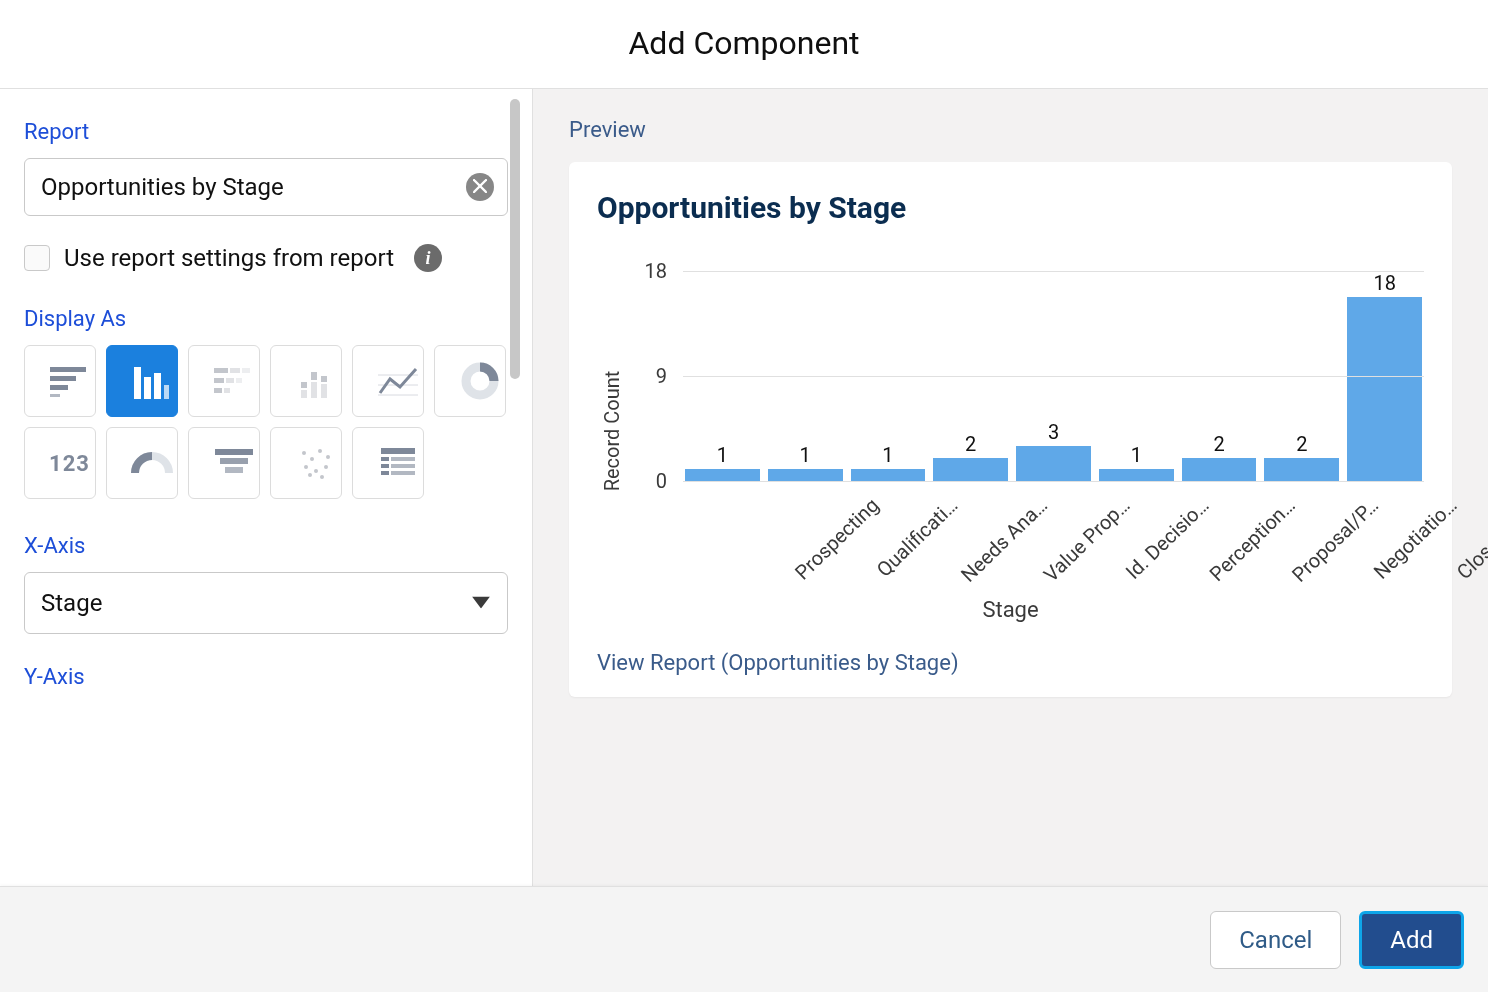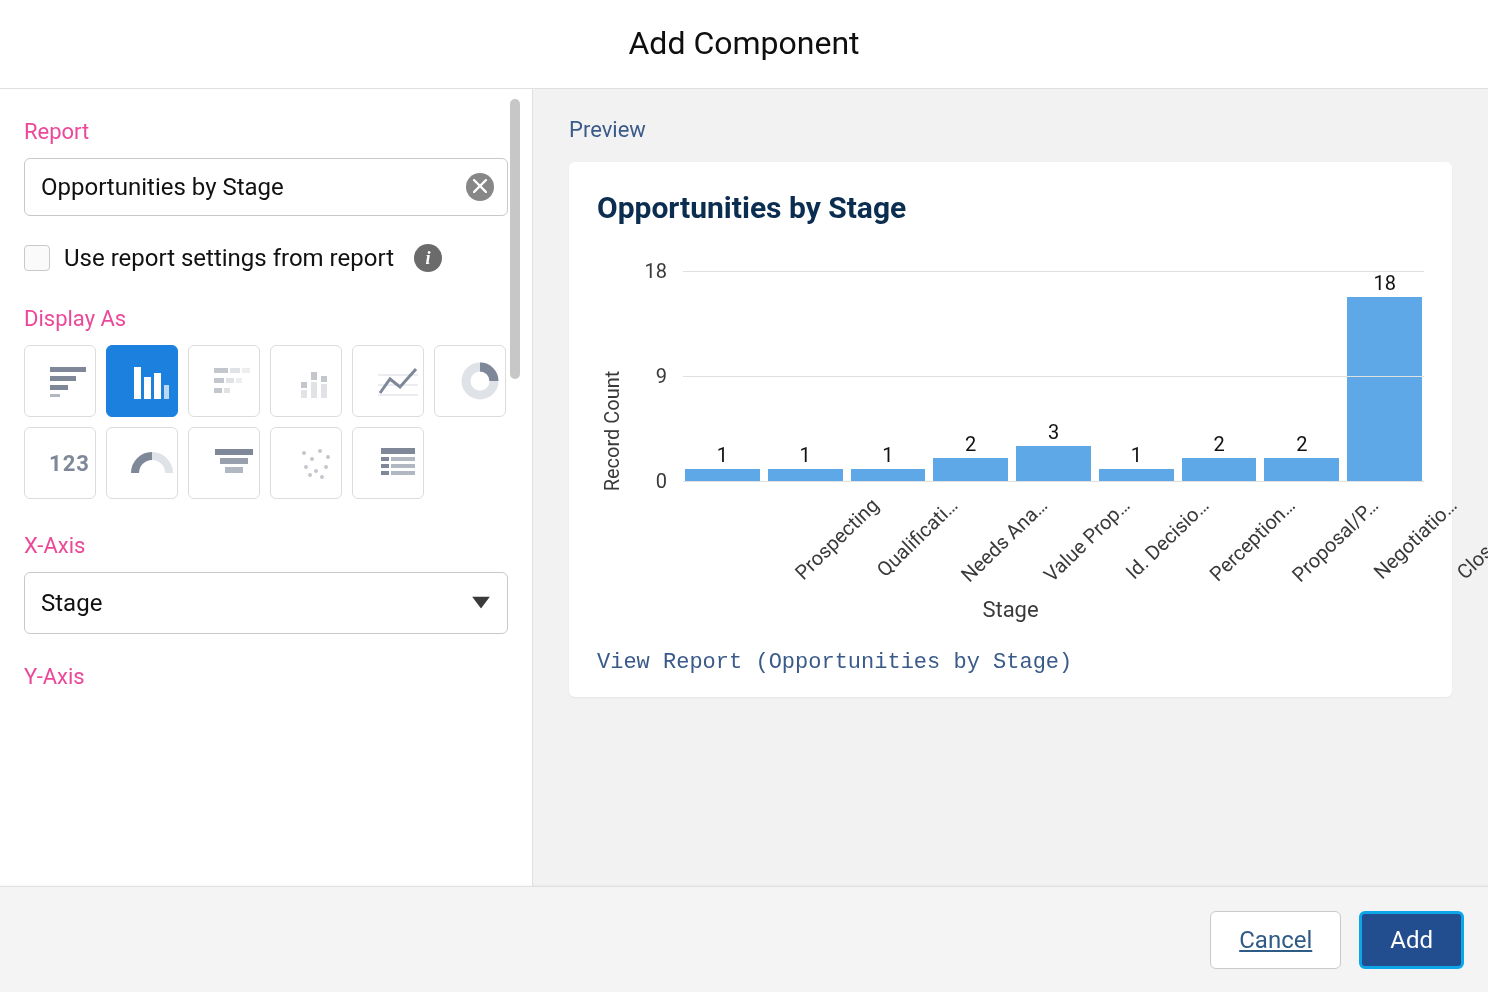--- a/index.html
+++ b/index.html
@@ -12,21 +12,21 @@
   .modal-body { flex: 1; display: flex; overflow: hidden; }
 
   .left-panel { width: 532px; padding: 30px 24px 0 24px; position: relative; }
   .left-panel::after { content: ""; position: absolute; right: 0; top: 10px; bottom: 0; width: 1px; background: transparent; }
   .scrollbar-fake { position: absolute; right: 12px; top: 10px; width: 10px; height: 280px; background: #c7c7c7; border-radius: 5px; }
 
   .divider { width: 1px; background: #e0e0e0; }
 
   .right-panel { flex: 1; background: #f3f2f2; padding: 28px 36px 0 36px; }
 
-  .field-label { font-size: 22px; color: #ec4899; margin-bottom: 14px; display: block; }
+  .field-label { font-size: 22px; color: #1d4ed8; margin-bottom: 14px; display: block; }
 
   .report-input-wrap { position: relative; margin-bottom: 28px; }
   .report-input { width: 100%; height: 58px; border: 1px solid #c9c9c9; border-radius: 6px; padding: 0 50px 0 16px; font-size: 24px; color: #111; background: #fff; }
   .clear-btn { position: absolute; right: 14px; top: 50%; transform: translateY(-50%); width: 28px; height: 28px; border-radius: 50%; background: #878787; display: flex; align-items: center; justify-content: center; cursor: pointer; border: none; }
   .clear-btn svg { width: 14px; height: 14px; }
 
   .checkbox-row { display: flex; align-items: center; gap: 14px; margin-bottom: 34px; }
   .checkbox { width: 26px; height: 26px; border: 1px solid #c9c9c9; border-radius: 4px; background: #fafafa; cursor: pointer; }
   .checkbox-label { font-size: 24px; color: #111; }
   .info-badge { width: 28px; height: 28px; border-radius: 50%; background: #6b6b6b; display: flex; align-items: center; justify-content: center; color: #fff; font-family: serif; font-style: italic; font-weight: bold; font-size: 18px; cursor: pointer; margin-left: 6px; }
@@ -56,25 +56,25 @@
   .plot { position: absolute; left: 56px; right: 0; top: 0; bottom: 110px; }
   .gridline { position: absolute; left: 0; right: 0; height: 1px; background: #e0e0e0; }
   .bars { position: absolute; inset: 0; display: flex; align-items: flex-end; gap: 8px; padding: 0 2px; }
   .bar-col { flex: 1; display: flex; flex-direction: column; align-items: center; justify-content: flex-end; height: 100%; }
   .bar-val { font-size: 20px; color: #111; margin-bottom: 2px; }
   .bar { width: 100%; background: #5fa8e8; }
   .xaxis { position: absolute; left: 56px; right: 0; bottom: 0; height: 110px; display: flex; gap: 8px; padding: 0 2px; }
   .xtick { flex: 1; position: relative; }
   .xtick span { position: absolute; left: 50%; top: 12px; transform: rotate(-44deg); transform-origin: left top; font-size: 20px; color: #3a3a3a; white-space: nowrap; }
   .xlabel { text-align: center; font-size: 22px; color: #3a3a3a; margin-top: 6px; }
-  .view-report-link { display: inline-block; margin-top: 28px; font-size: 22px; color: #3a5b8a; cursor: pointer; font-family: Liberation Mono, monospace; }
+  .view-report-link { display: inline-block; margin-top: 28px; font-size: 22px; color: #3a5b8a; cursor: pointer; }
 
   .modal-footer { height: 106px; background: #f4f4f4; border-top: 1px solid #e0e0e0; display: flex; justify-content: flex-end; align-items: center; gap: 18px; padding: 0 24px; box-shadow: 0 -1px 3px rgba(0,0,0,0.04); }
   .btn { height: 58px; padding: 0 28px; border-radius: 6px; font-size: 24px; cursor: pointer; display: flex; align-items: center; }
-  .btn-neutral { background: #fff; border: 1px solid #c9c9c9; color: #2f5b87; text-decoration: underline; }
+  .btn-neutral { background: #fff; border: 1px solid #c9c9c9; color: #2f5b87; }
   .btn-primary { background: #224d8e; border: 3px solid #0ea5e9; color: #fff; }
 </style>
 </head>
 <body>
 
 <div class="modal">
 
   <div class="modal-header">
     <h1 class="modal-title">Add Component</h1>
   </div>

